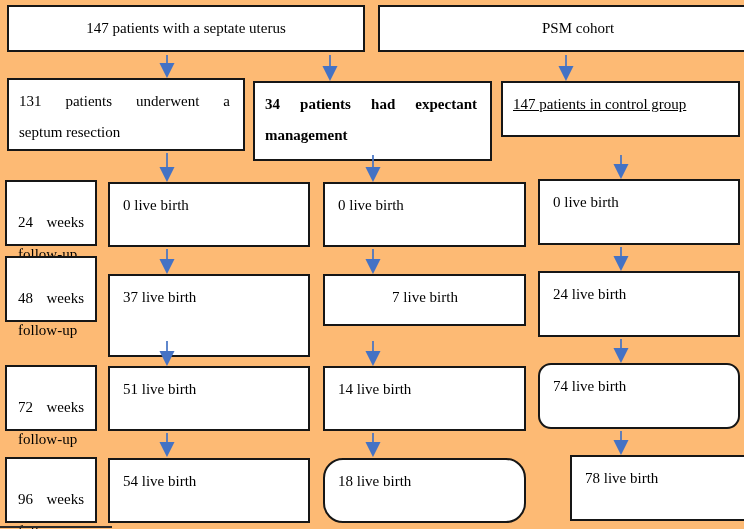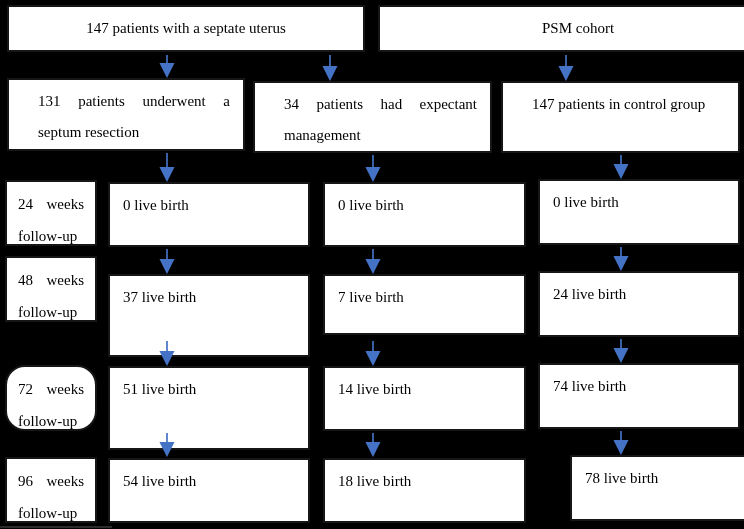--- a/index.html
+++ b/index.html
@@ -1,41 +1,41 @@
 <!DOCTYPE html>
 <html><head>
 <meta charset="utf-8">
 <style>
   html,body{margin:0;padding:0;background:#ffffff;}
   .canvas{
     position:relative;
     width:744px;height:529px;
-    background:#000000;
+    background:#fdba74;
     font-family:"Liberation Serif", serif;
     color:#000;
     overflow:hidden;
   }
   .box{
     position:absolute;
     box-sizing:border-box;
     background:#ffffff;
     border:2px solid #161616;
     font-size:15px;
     color:#000;
   }
   .center{
     display:flex;align-items:center;justify-content:center;
     text-align:center;
   }
   
-  .para{padding:6px 13px 0 29px;line-height:31px;}
+  .para{padding:6px 13px 0 10px;line-height:31px;}
   .jline{text-align:justify;text-align-last:justify;}
   .nline{text-align:left;}
   
-  .wklabel{padding:6px 11px 0 11px;line-height:32px;}
+  .wklabel{padding:24px 11px 0 11px;line-height:32px;}
   .wk1{text-align:justify;text-align-last:justify;}
   
   .cell{padding:11px 12px 0 13px;line-height:20px;text-align:left;}
   .arrows{
     position:absolute;left:0;top:0;width:744px;height:529px;
     pointer-events:none;
   }
   .artifact{
     position:absolute;left:0;top:526px;width:112px;height:2px;
     background:#2b2b2b;
@@ -46,58 +46,58 @@
 
 <div class="canvas">
 
   <div class="box center" style="left: 7px; top: 5px; width: 358px; height: 47px; border-color: rgb(22, 22, 22);">147 patients with a septate uterus</div>
   <div class="box center" style="left: 378px; top: 5px; width: 400px; height: 47px; border-color: rgb(22, 22, 22);">PSM cohort</div>
 
   <div class="box para" style="left: 7px; top: 78px; width: 238px; height: 73px; border-color: rgb(22, 22, 22);">
     <div class="jline">131 patients underwent a</div>
     <div class="nline">septum resection</div>
   </div>
-  <div class="box para" style="left: 253px; top: 81px; width: 239px; height: 72px; border-color: rgb(22, 22, 22);">
+  <div class="box para" style="left: 253px; top: 81px; width: 239px; height: 80px; border-color: rgb(22, 22, 22); font-weight: bold;">
     <div class="jline">34 patients had expectant</div>
     <div class="nline">management</div>
   </div>
-  <div class="box para" style="left: 501px; top: 81px; width: 239px; height: 72px; border-color: rgb(22, 22, 22);">
+  <div class="box para" style="left: 501px; top: 81px; width: 239px; height: 56px; border-color: rgb(22, 22, 22); text-decoration: underline;">
     <div class="nline">147 patients in control group</div>
   </div>
 
   <div class="box wklabel" style="left: 5px; top: 180px; width: 92px; height: 66px; border-color: rgb(22, 22, 22);">
     <div class="wk1">24 weeks</div>
     <div>follow-up</div>
   </div>
   <div class="box cell" style="left: 108px; top: 182px; width: 202px; height: 65px; border-color: rgb(22, 22, 22);">0 live birth</div>
   <div class="box cell" style="left: 323px; top: 182px; width: 203px; height: 65px; border-color: rgb(22, 22, 22);">0 live birth</div>
   <div class="box cell" style="left: 538px; top: 179px; width: 202px; height: 66px; border-color: rgb(22, 22, 22);">0 live birth</div>
 
   <div class="box wklabel" style="left: 5px; top: 256px; width: 92px; height: 66px; border-color: rgb(22, 22, 22);">
     <div class="wk1">48 weeks</div>
     <div>follow-up</div>
   </div>
   <div class="box cell" style="left: 108px; top: 274px; width: 202px; height: 83px; border-color: rgb(22, 22, 22);">37 live birth</div>
-  <div class="box cell" style="left: 323px; top: 274px; width: 203px; height: 61px; border-color: rgb(22, 22, 22);">7 live birth</div>
+  <div class="box cell" style="left: 323px; top: 274px; width: 203px; height: 52px; border-color: rgb(22, 22, 22); text-align: center;">7 live birth</div>
   <div class="box cell" style="left: 538px; top: 271px; width: 202px; height: 66px; border-color: rgb(22, 22, 22);">24 live birth</div>
 
-  <div class="box wklabel" style="left: 5px; top: 365px; width: 92px; height: 66px; border-color: rgb(22, 22, 22); border-radius: 20px;">
+  <div class="box wklabel" style="left: 5px; top: 365px; width: 92px; height: 66px; border-color: rgb(22, 22, 22);">
     <div class="wk1">72 weeks</div>
     <div>follow-up</div>
   </div>
-  <div class="box cell" style="left: 108px; top: 366px; width: 202px; height: 84px; border-color: rgb(22, 22, 22);">51 live birth</div>
+  <div class="box cell" style="left: 108px; top: 366px; width: 202px; height: 65px; border-color: rgb(22, 22, 22);">51 live birth</div>
   <div class="box cell" style="left: 323px; top: 366px; width: 203px; height: 65px; border-color: rgb(22, 22, 22);">14 live birth</div>
-  <div class="box cell" style="left: 538px; top: 363px; width: 202px; height: 66px; border-color: rgb(22, 22, 22);">74 live birth</div>
+  <div class="box cell" style="left: 538px; top: 363px; width: 202px; height: 66px; border-color: rgb(22, 22, 22); border-radius: 13px;">74 live birth</div>
 
   <div class="box wklabel" style="left: 5px; top: 457px; width: 92px; height: 66px; border-color: rgb(22, 22, 22);">
     <div class="wk1">96 weeks</div>
     <div>follow-up</div>
   </div>
   <div class="box cell" style="left: 108px; top: 458px; width: 202px; height: 65px; border-color: rgb(22, 22, 22);">54 live birth</div>
-  <div class="box cell" style="left: 323px; top: 458px; width: 203px; height: 65px; border-color: rgb(22, 22, 22);">18 live birth</div>
+  <div class="box cell" style="left: 323px; top: 458px; width: 203px; height: 65px; border-color: rgb(22, 22, 22); border-radius: 20px;">18 live birth</div>
   <div class="box cell" style="left: 570px; top: 455px; width: 202px; height: 66px; border-color: rgb(22, 22, 22);">78 live birth</div>
 
   <div class="artifact"></div>
 
   <svg class="arrows" viewBox="0 0 744 529">
     <defs>
       <marker id="ah" viewBox="0 0 10 10" refX="8" refY="5" markerWidth="9" markerHeight="9" orient="auto">
         <path d="M0,0 L10,5 L0,10 Z" class="ahead" fill="#4472C4"></path>
       </marker>
     </defs>

